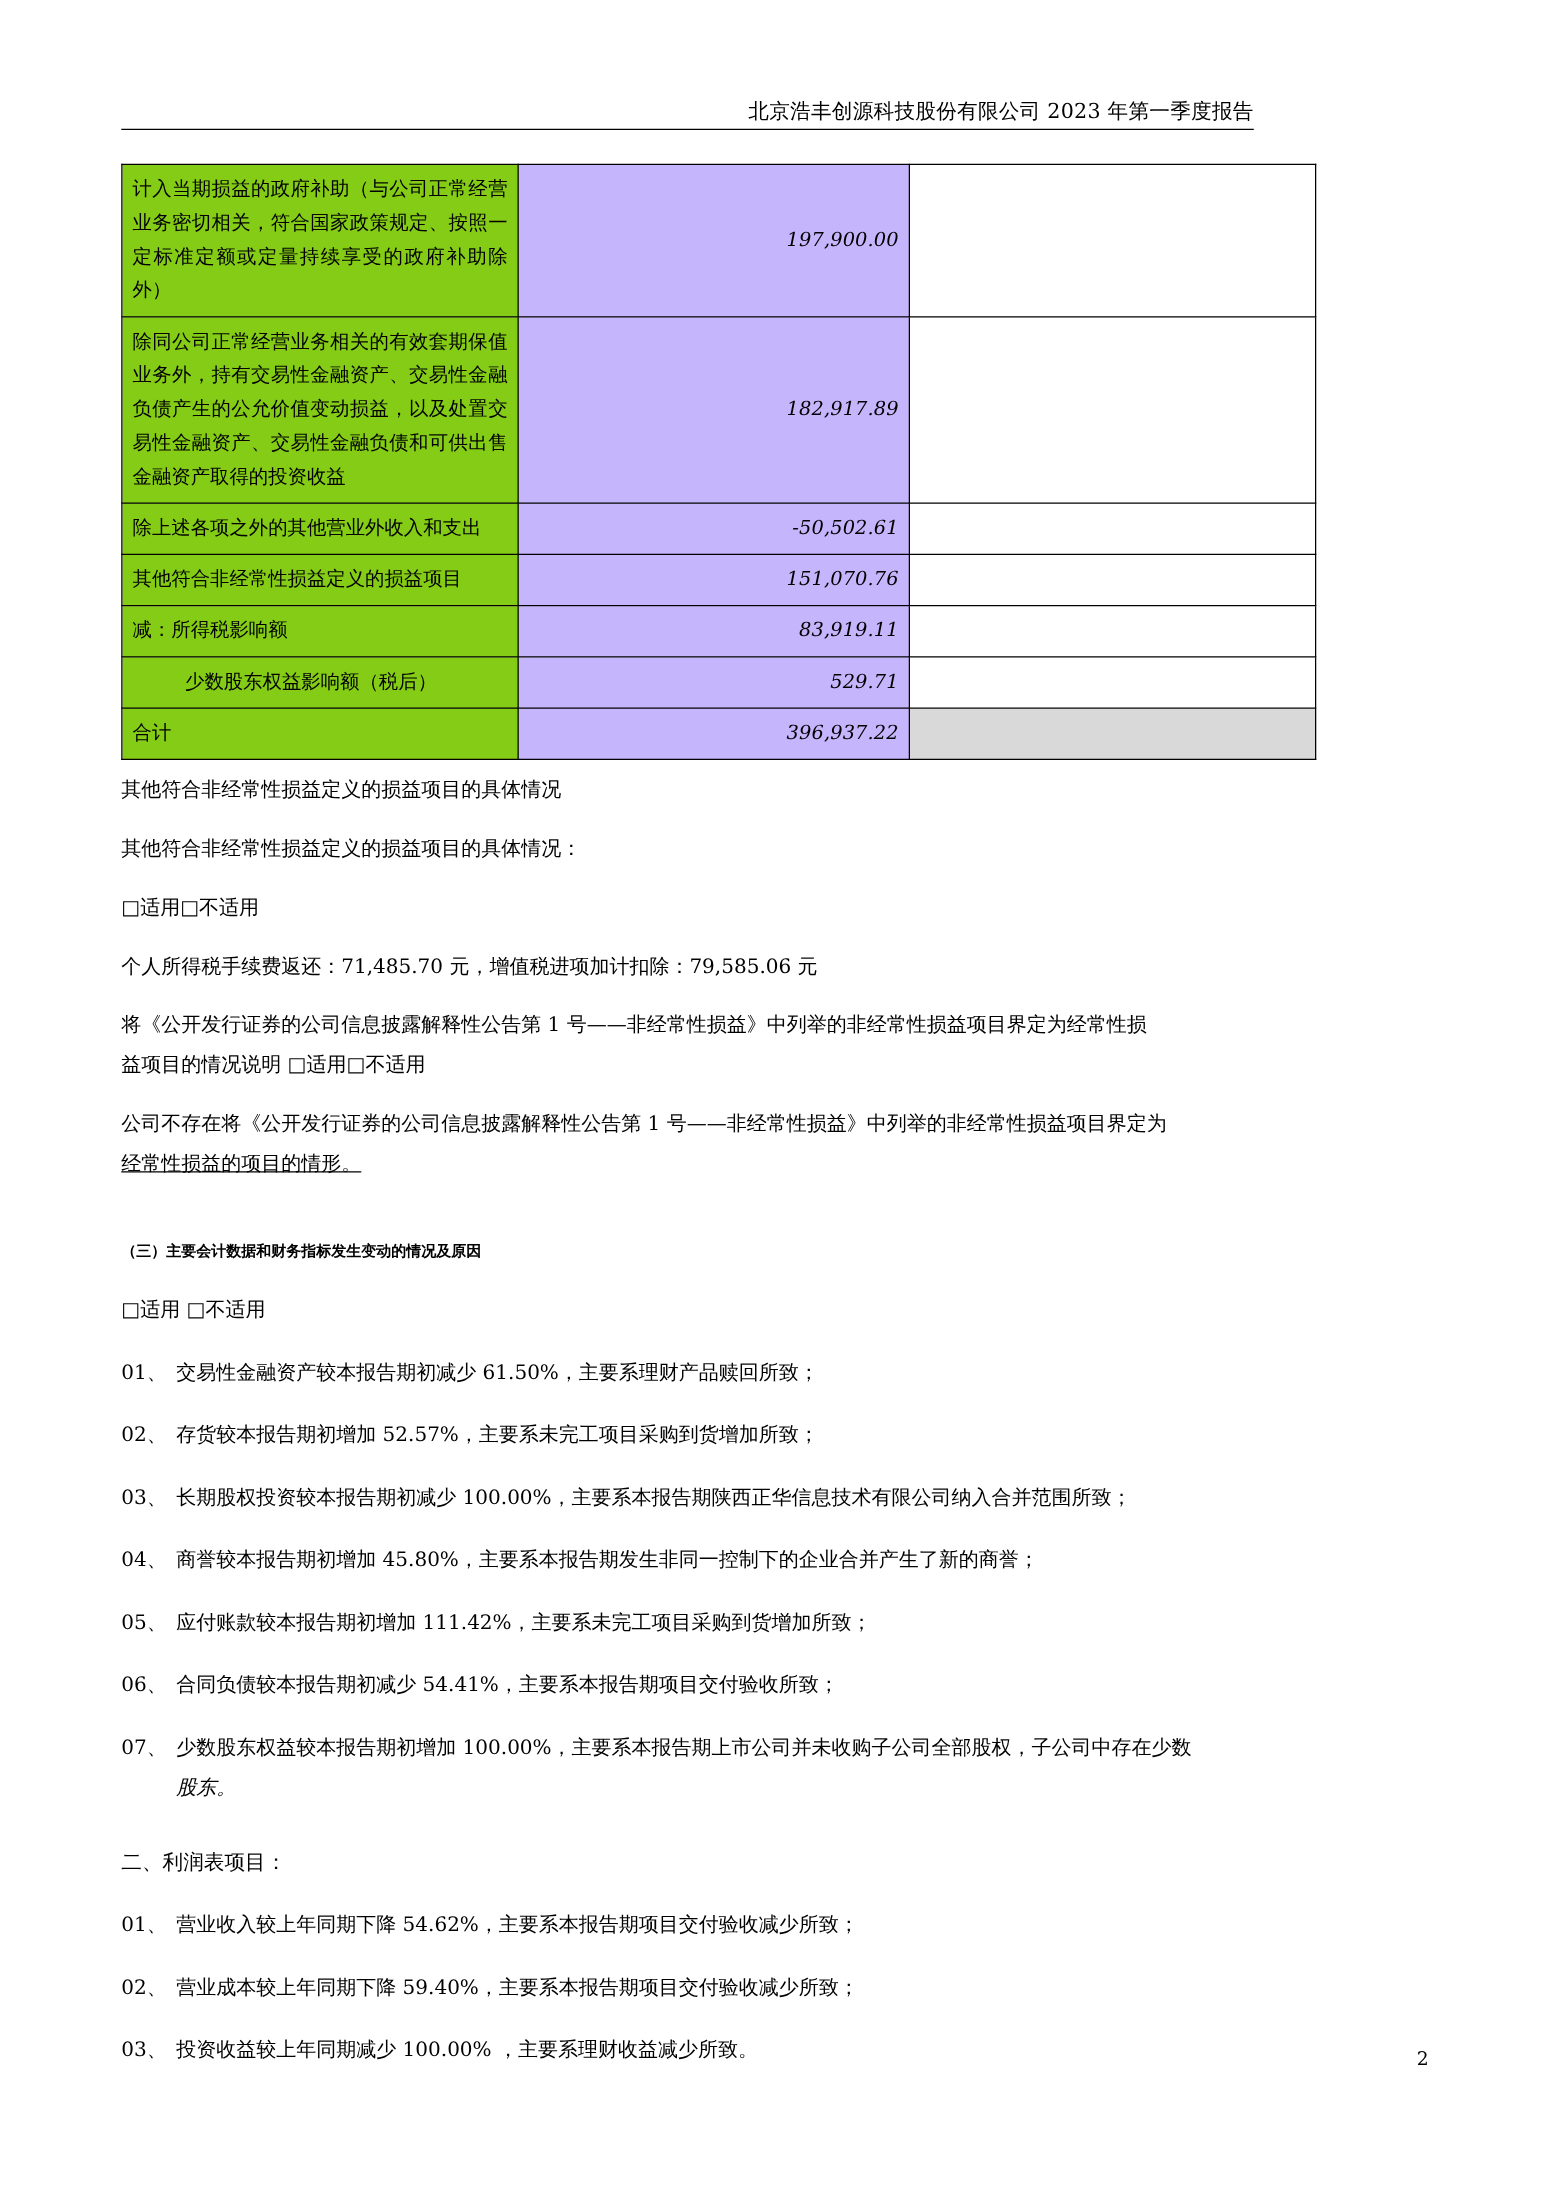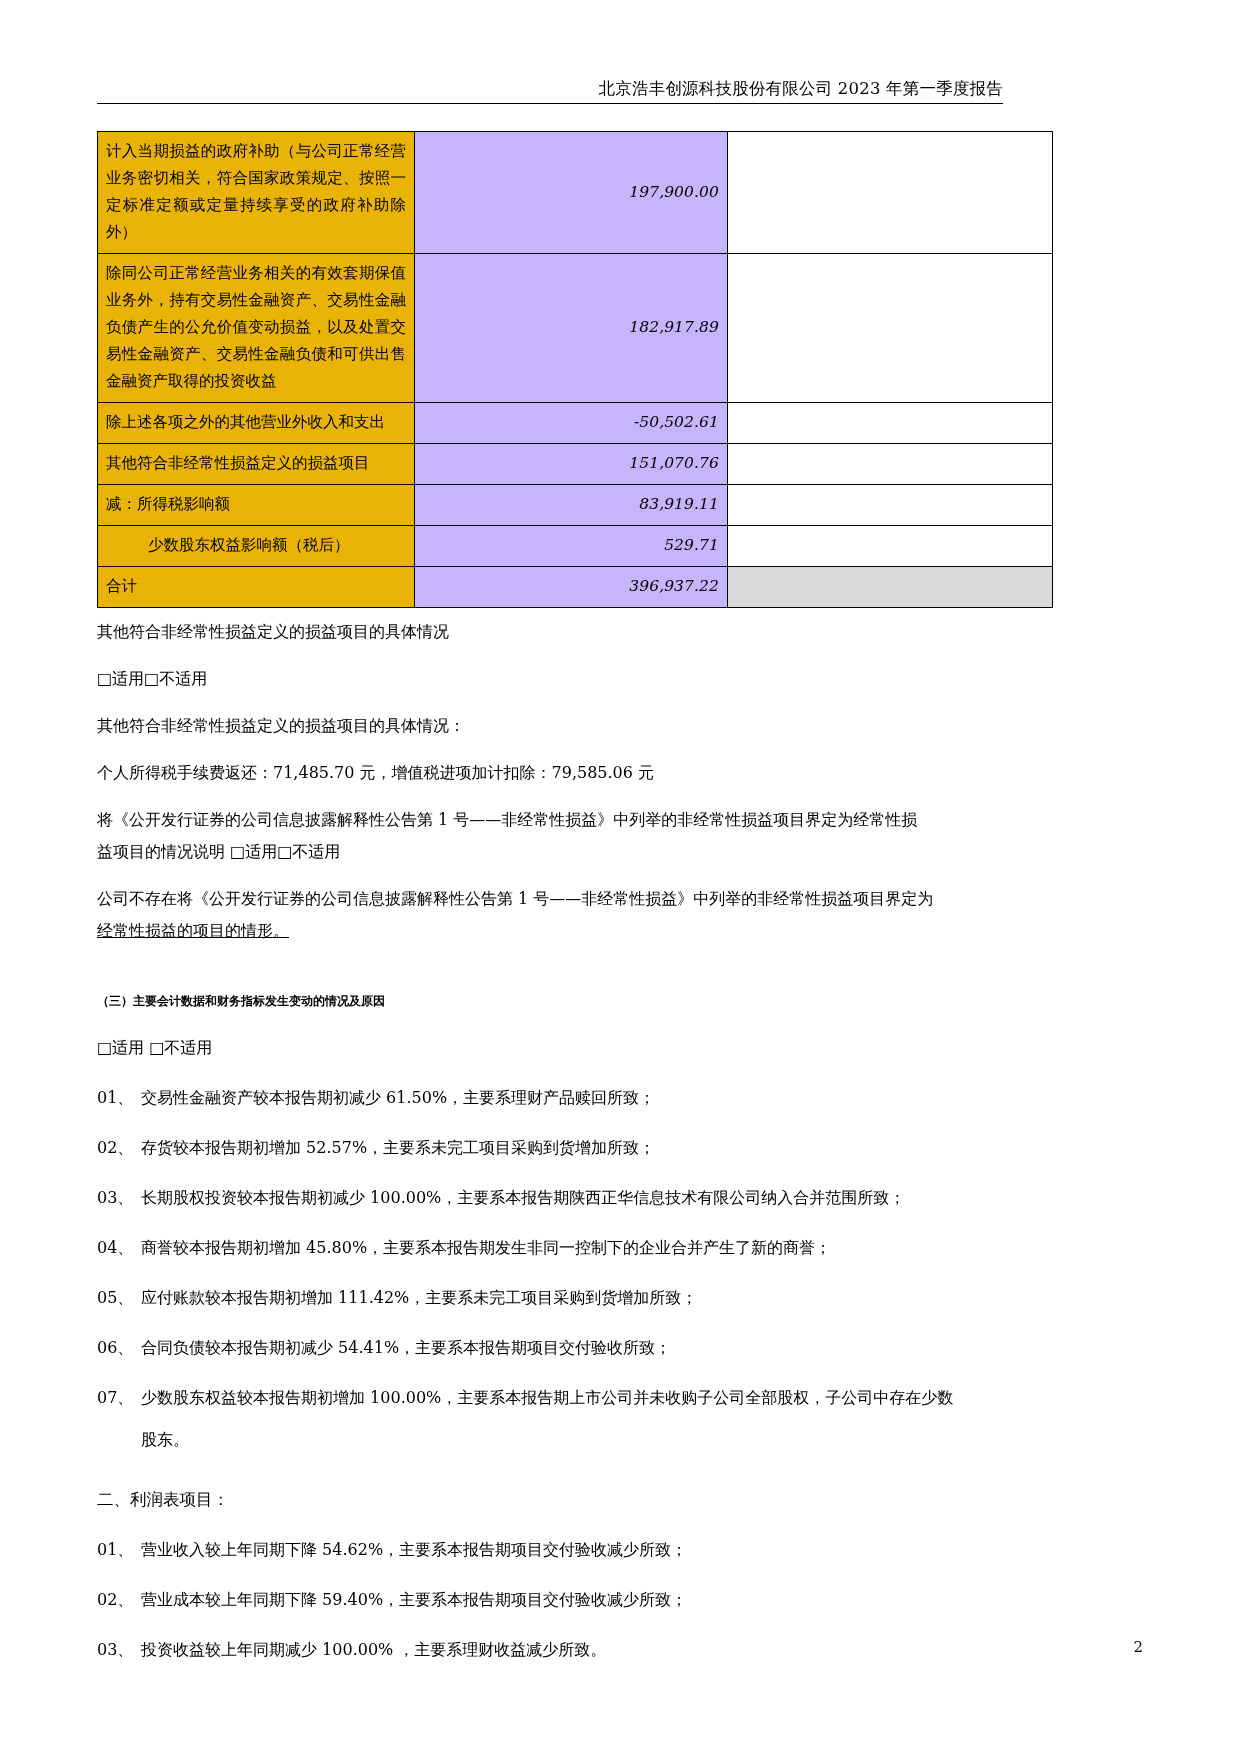--- a/index.html
+++ b/index.html
@@ -58,21 +58,21 @@
   }
   table.nonrec td {
     border: 1px solid #000000;
     padding: 6px 8px 7px 8px;
     font-size: 15.5px;
     line-height: 27px;
     vertical-align: middle;
     word-break: break-all;
   }
   td.label {
-    background: #eab308;
+    background: #84cc16;
     width: 300px;
     text-align: justify;
     text-justify: inter-ideograph;
   }
   td.label.indent {
     text-indent: 42px;
   }
   td.amount {
     width: 296px;
     text-align: right;
@@ -119,21 +119,22 @@
     text-align: justify;
     text-justify: inter-ideograph;
   }
   p.listitem .num {
     display: inline-block;
     min-width: 44px;
   }
   p.listitem .cont {
     display: block;
     margin-left: 44px;
-    margin-top: 12px;
+    margin-top: 2px;
+    font-style: italic;
   }
   .box {
     font-family: "DejaVu Sans", "Liberation Sans", sans-serif;
     font-size: 15px;
   }
   .gap-lg { margin-top: 34px; }
 
   
   .page-number {
     position: absolute;
@@ -190,22 +191,22 @@
         </tr>
         <tr>
           <td class="label">合计</td>
           <td class="amount">396,937.22</td>
           <td class="blank shaded"></td>
         </tr>
       </tbody>
     </table>
 
     <p class="body first">其他符合非经常性损益定义的损益项目的具体情况</p>
+    <p class="body">其他符合非经常性损益定义的损益项目的具体情况：</p>
     <p class="body box">□适用□不适用</p>
-    <p class="body">其他符合非经常性损益定义的损益项目的具体情况：</p>
     <p class="body">个人所得税手续费返还：71,485.70 元，增值税进项加计扣除：79,585.06 元</p>
     <p class="body">将《公开发行证券的公司信息披露解释性公告第 1 号——非经常性损益》中列举的非经常性损益项目界定为经常性损</p>
     <p class="body" style="margin-top:2px;">益项目的情况说明 □适用□不适用</p>
     <p class="body">公司不存在将《公开发行证券的公司信息披露解释性公告第 1 号——非经常性损益》中列举的非经常性损益项目界定为</p>
     <p class="body" style="margin-top:2px;text-decoration:underline;">经常性损益的项目的情形。</p>
 
     <p class="heading">（三）主要会计数据和财务指标发生变动的情况及原因</p>
     <p class="body box gap-lg">□适用 □不适用</p>
 
 

